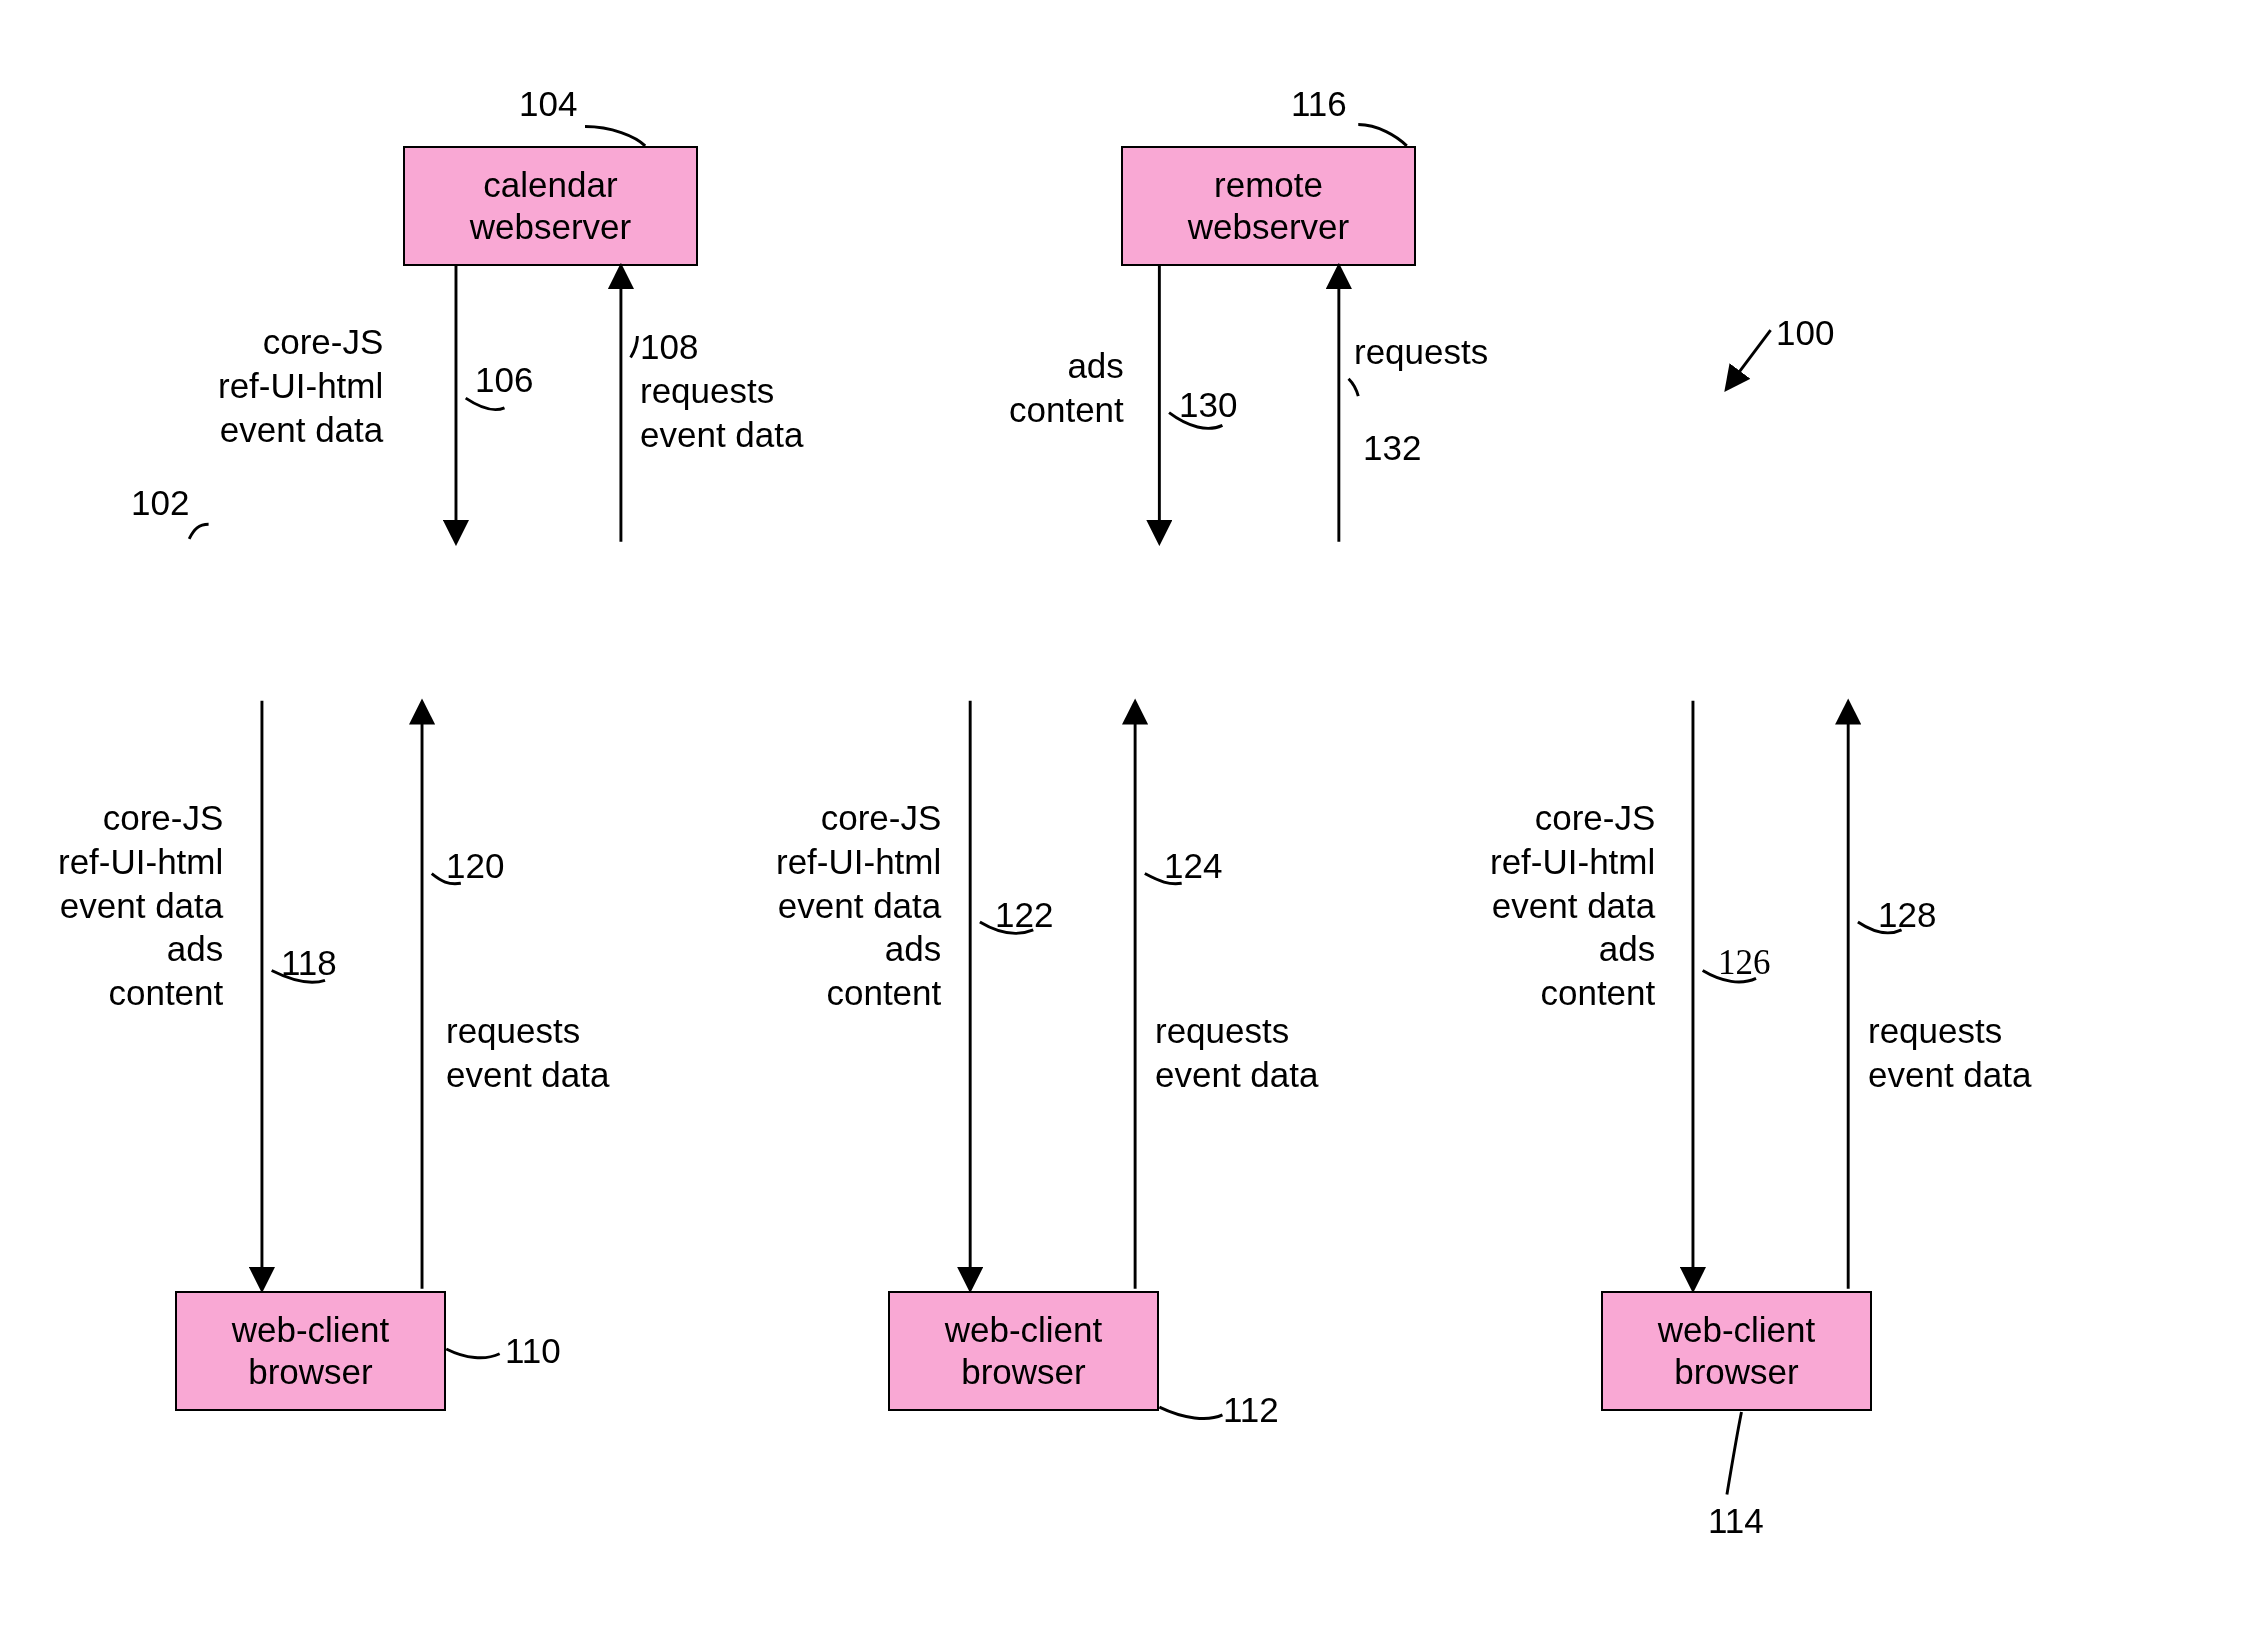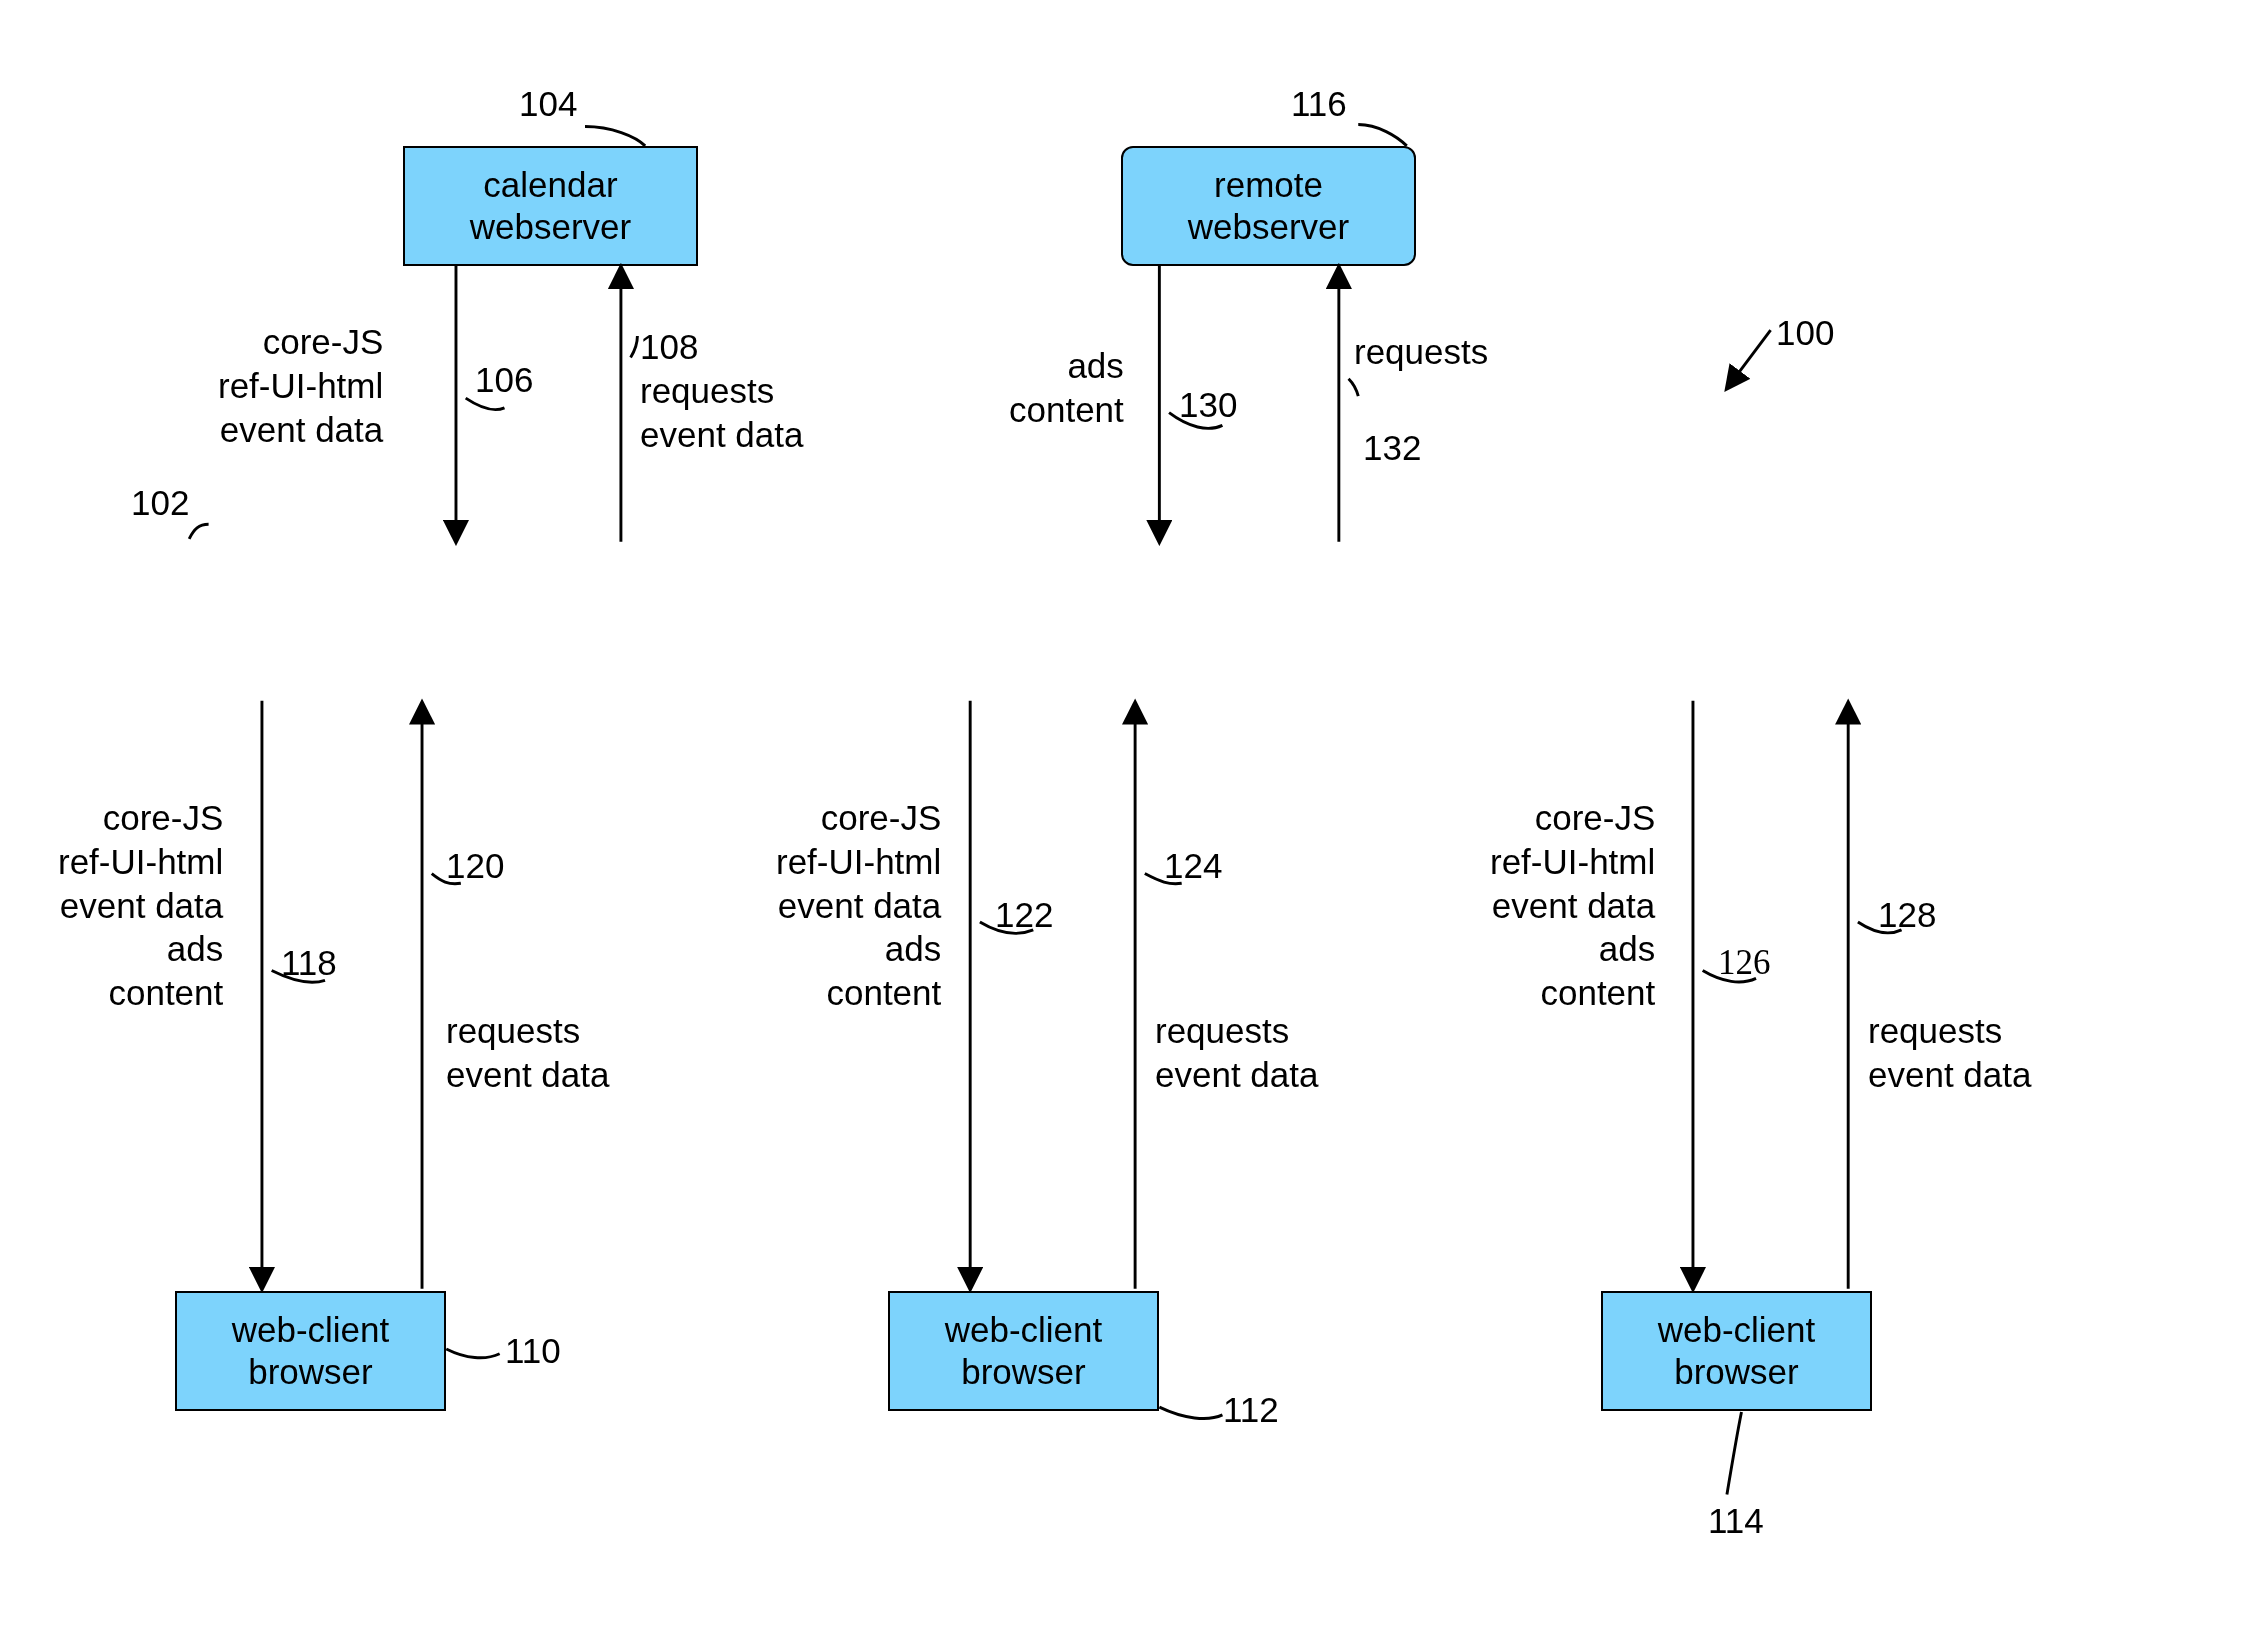--- a/index.html
+++ b/index.html
@@ -13,21 +13,21 @@
     color: #000;
   }
   .stage {
     position: relative;
     width: 2245px;
     height: 1652px;
   }
   .box {
     position: absolute;
     border: 2.9px solid #000;
-    background: #7dd3fc;
+    background: #f9a8d4;
     text-align: center;
     line-height: 1.2;
     display: flex;
     align-items: center;
     justify-content: center;
     white-space: pre;
   }
   .label {
     position: absolute;
     line-height: 1.25;
@@ -41,21 +41,21 @@
     height: 1652px;
     pointer-events: none;
   }
 </style>
 </head>
 <body>
 <div class="stage">
 
 <div class="box" style="left:403px; top:146px; width:291px; height:116px;">calendar
 webserver</div>
-<div class="box" style="left:1121px; top:146px; width:291px; height:116px;border-radius:12px;">remote
+<div class="box" style="left:1121px; top:146px; width:291px; height:116px;">remote
 webserver</div>
 <div class="box" style="left:175px; top:1291px; width:267px; height:116px;">web-client
 browser</div>
 <div class="box" style="left:888px; top:1291px; width:267px; height:116px;">web-client
 browser</div>
 <div class="box" style="left:1601px; top:1291px; width:267px; height:116px;">web-client
 browser</div>
 
 <div class="label" style="left:519px; top:82px;">104</div>
 <div class="label" style="left:1291px; top:82px;">116</div>

